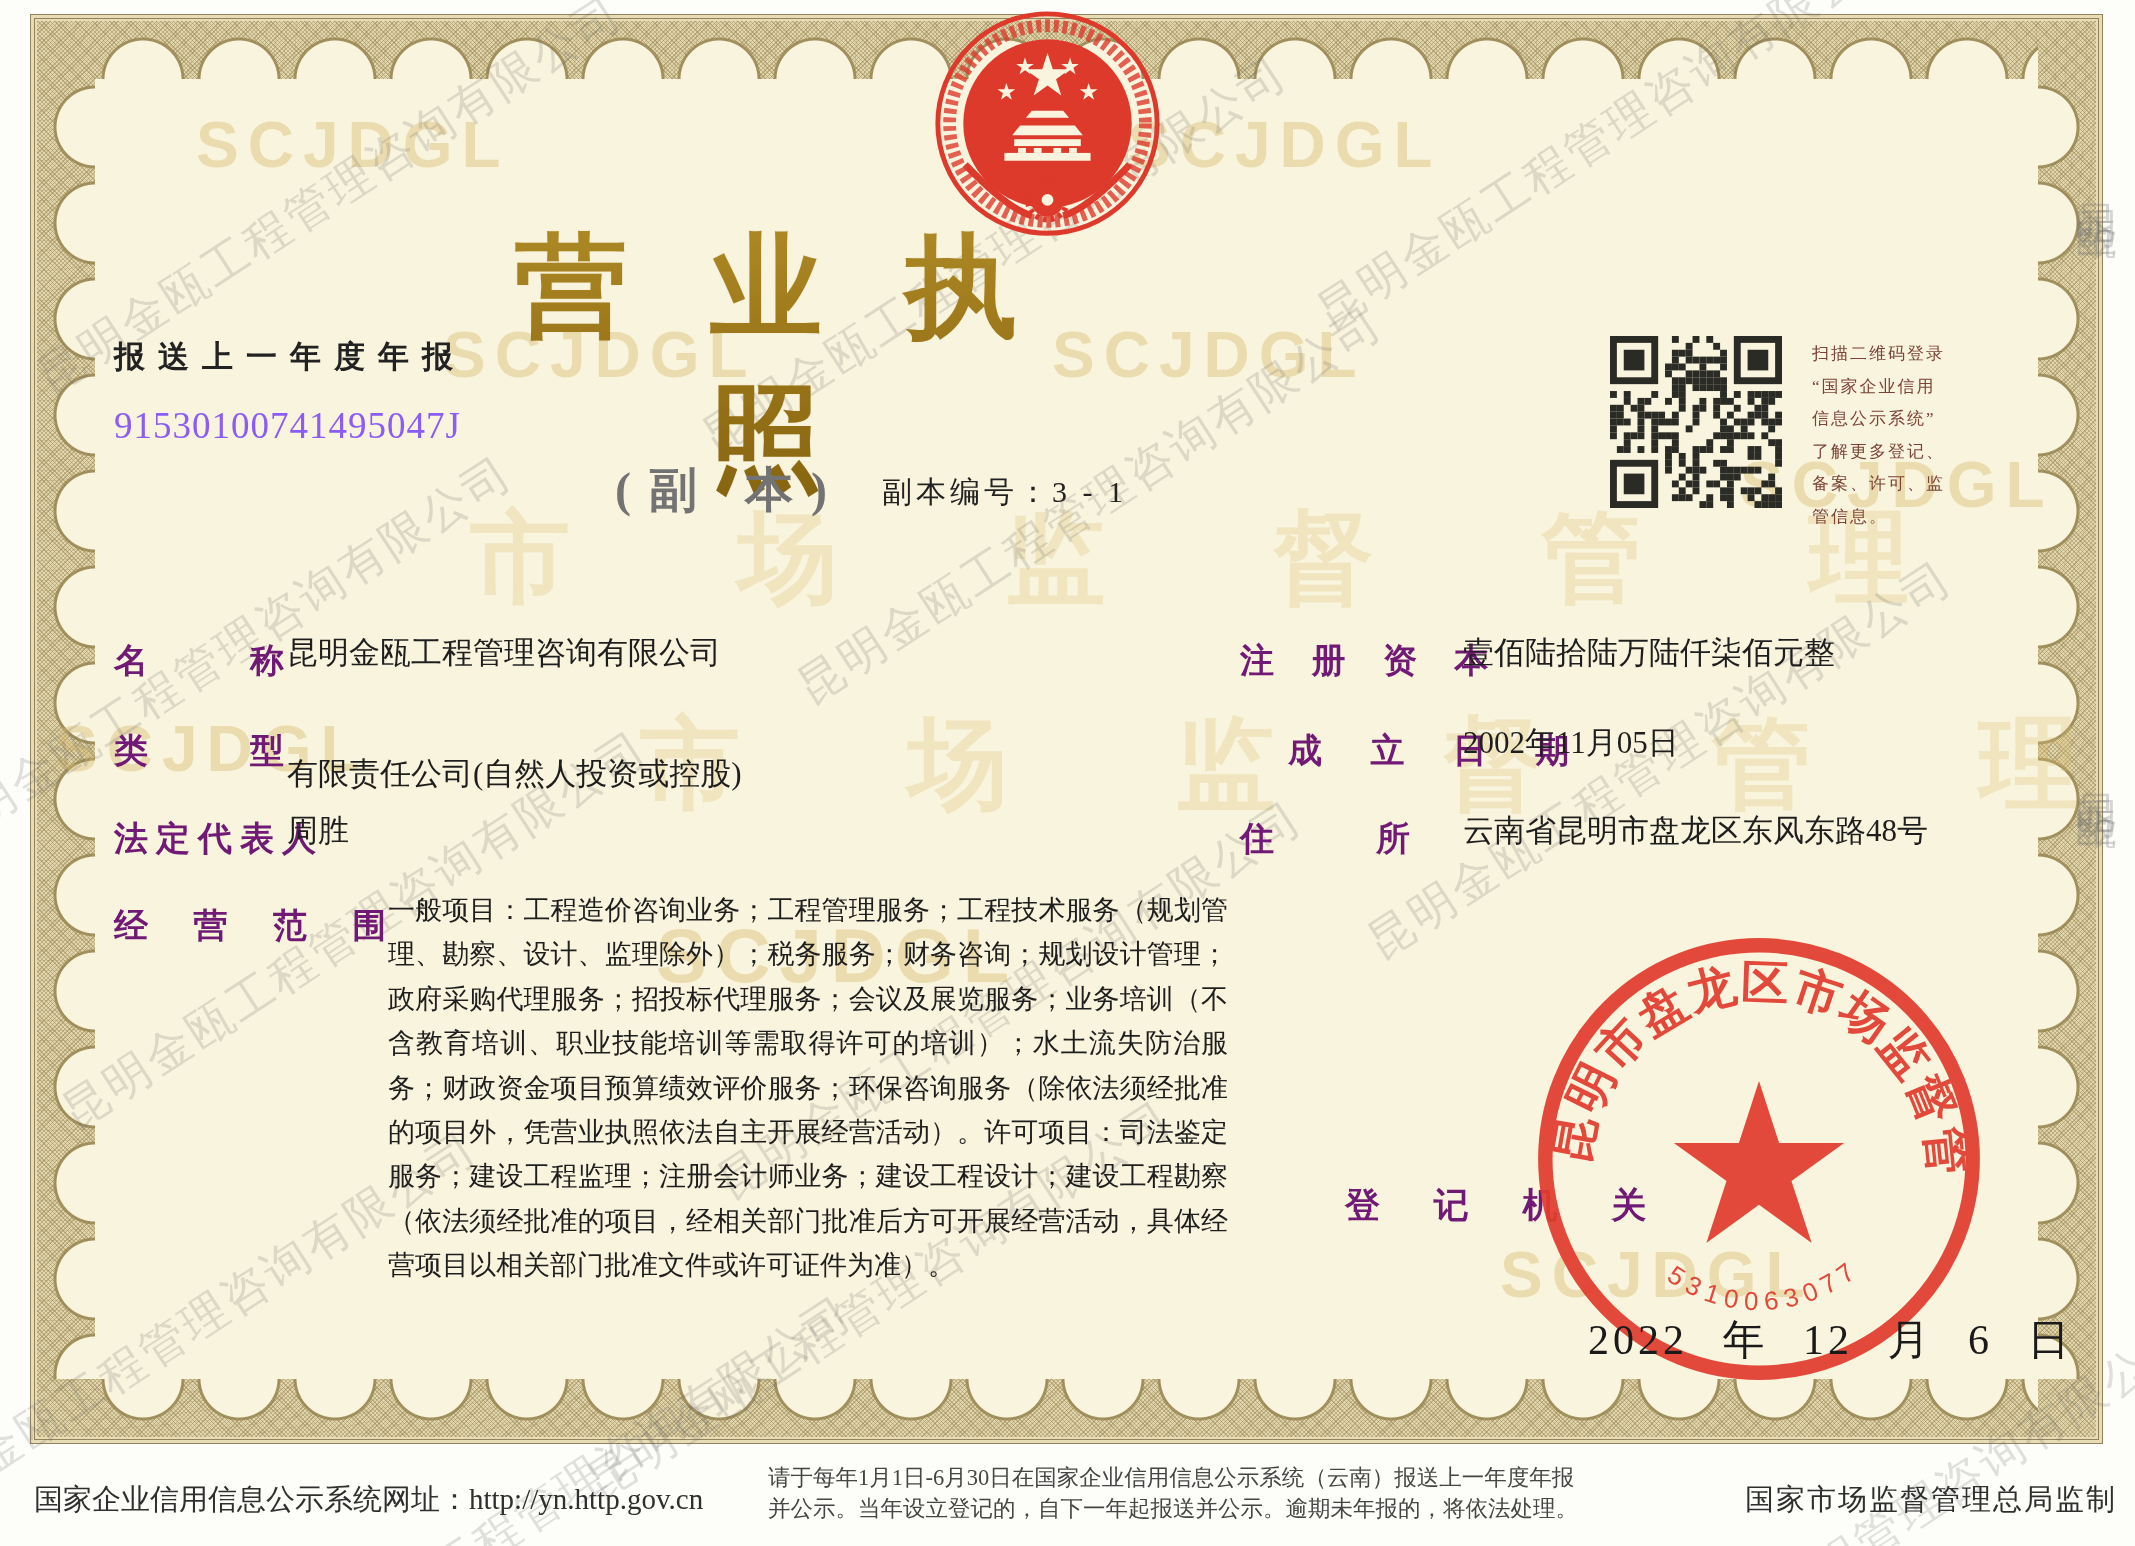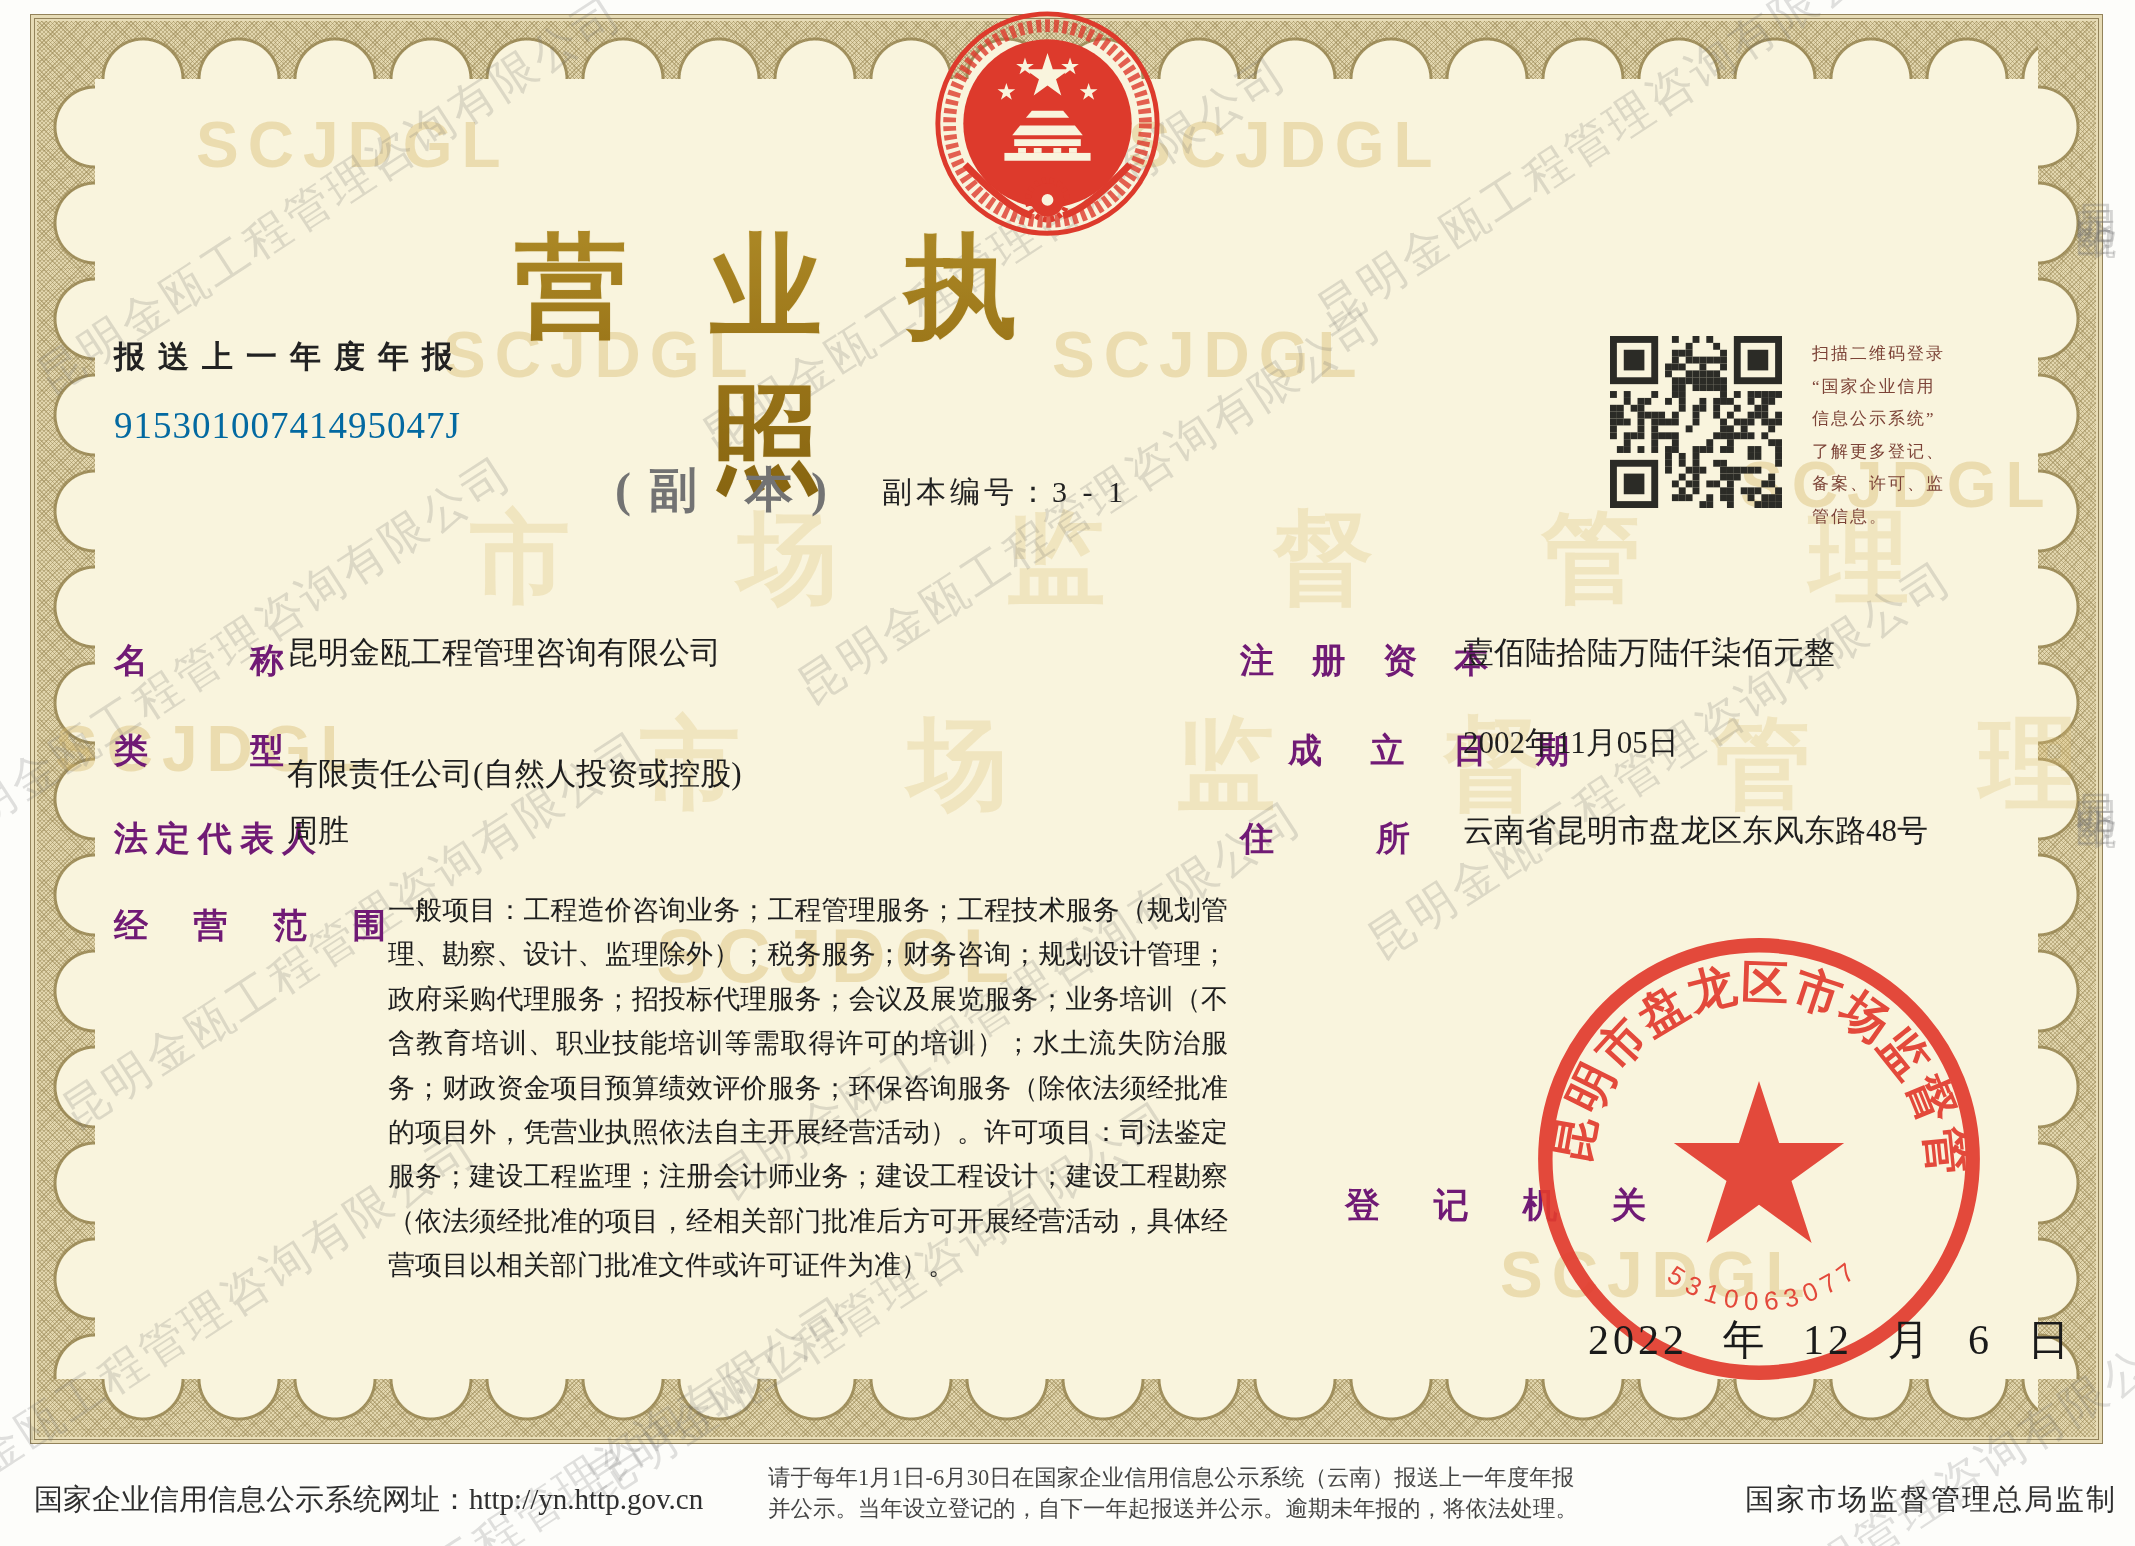--- a/index.html
+++ b/index.html
@@ -68,21 +68,21 @@
     position:absolute;left:424px;top:212px;width:710px;z-index:4;
     text-align:center;font-weight:bold;font-size:112px;letter-spacing:26px;
     font-family:"Liberation Sans","DejaVu Sans",sans-serif;
     background:linear-gradient(180deg,#c09a2e 0%,#a8801c 45%,#8a660e 100%);
     -webkit-background-clip:text;background-clip:text;color:transparent;
     text-shadow:0 0 1px rgba(120,90,20,.25);
   }
   .credit{position:absolute;left:114px;top:336px;z-index:4;}
   .credit .lab{font-family:"Liberation Sans","DejaVu Sans",sans-serif;font-weight:bold;
     font-size:31px;letter-spacing:13px;color:#222;}
-  .credit .val{margin-top:26px;font-size:37px;color:#0369a1;letter-spacing:1px;}
+  .credit .val{margin-top:26px;font-size:37px;color:#8b5cf6;letter-spacing:1px;}
   .subtitle{position:absolute;left:615px;top:458px;width:330px;text-align:left;z-index:4;
     font-weight:bold;font-size:48px;letter-spacing:18px;color:#737373;}
   .copyno{position:absolute;left:882px;top:472px;z-index:4;font-size:30px;letter-spacing:4px;color:#222;}
 
   .qr{position:absolute;left:1610px;top:336px;width:172px;height:172px;z-index:4;}
   .qr-caption{position:absolute;left:1812px;top:338px;width:215px;z-index:4;
     font-size:17px;line-height:32.5px;letter-spacing:2px;color:#7c4337;white-space:pre-line;}
 
   
   .flabel{position:absolute;z-index:4;font-family:"Liberation Sans","DejaVu Sans",sans-serif;

